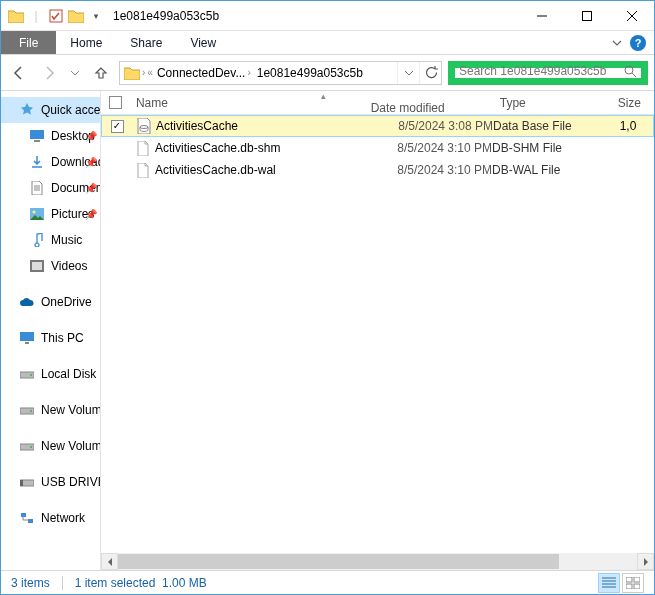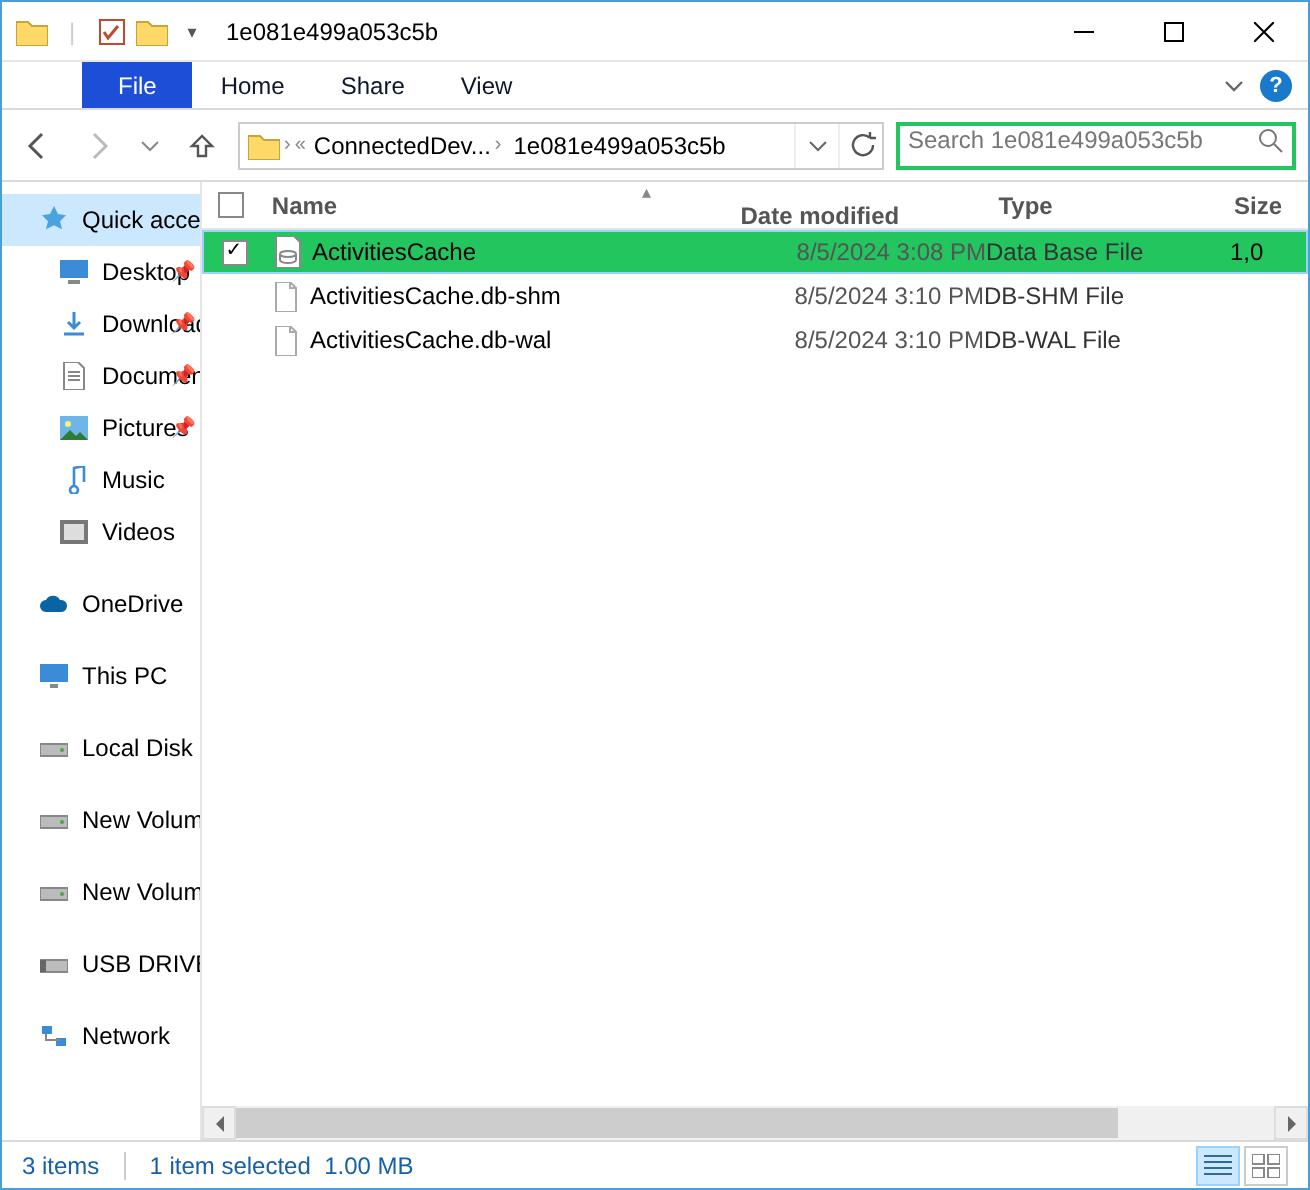--- a/index.html
+++ b/index.html
@@ -35,25 +35,25 @@
 
   
   .ribbon {
     height: 24px;
     background: #fff;
     display: flex;
     align-items: stretch;
     border-bottom: 1px solid #d9d9d9;
   }
   .ribbon .filetab {
-    background: #1d4ed8;
+    background: #737373;
     color: #fff;
     padding: 4px 18px;
     font-size: 12px;
-    display:flex; align-items:center;margin-left:40px;
+    display:flex; align-items:center;
   }
   .ribbon .tab {
     padding: 4px 14px;
     font-size: 12px;
     color: #0f172a;
     display:flex; align-items:center;
   }
   .ribbon .rightside { margin-left:auto; display:flex; align-items:center; padding-right:8px; gap:8px; }
   .chevron-down { width:10px; height:10px; }
   .help-icon { width:16px; height:16px; background:#1979ca; border-radius:50%; color:#fff; font-size:11px; display:flex; align-items:center; justify-content:center; font-weight:bold; }
@@ -80,23 +80,23 @@
     gap: 2px;
     overflow: hidden;
     min-width: 0;
   }
   .addrbar .crumb { display:flex; align-items:center; gap:2px; white-space:nowrap; padding: 0 2px; text-align: right;}
   .addr-right { margin-left:auto; display:flex; align-items:center; }
   .addr-right .btn { width:22px; height:22px; display:flex; align-items:center; justify-content:center; border-left:1px solid #eee; }
   .searchbox {
     width: 200px;
     height: 24px;
-    border: 2px solid #22c55e;
-    display: flex;
-    align-items: flex-start;
+    border: 7px solid #22c55e;
+    display: flex;
+    align-items: flex-end;
     padding: 0 4px;
     color:#777;
   }
   .searchbox .placeholder { flex:1; font-size:12px; overflow:hidden; text-overflow:ellipsis; white-space:nowrap; }
 
   
   .main {
     flex: 1;
     display: flex;
     min-height: 0;
@@ -133,43 +133,43 @@
     display: flex;
     height: 24px;
     align-items: center;
     border-bottom: 1px solid #e5e5e5;
     color: #555;
     font-size: 12px;
     position:relative;
   }
   .colheaders .sort-arrow { position:absolute; left:220px; top:0; color:#888; font-size:9px; }
   .ch-check { width: 30px; display:flex; justify-content:center; }
-  .ch { padding-left: 6px; border-right: 1px solid transparent; font-weight: bold; }
+  .ch { padding-left: 6px; border-right: 1px solid transparent; }
   .ch-name { width: 243px; }
   .ch-date { width: 118px; margin-top: 10px; }
   .ch-type { width: 122px; margin-left: 15px; }
   .ch-size { flex:1; text-align:right; padding-right:12px; }
 
   .checkbox { width:13px; height:13px; border:1px solid #888; background:#fff; display:inline-flex; align-items:center; justify-content:center; }
   .checkbox.checked::after { content:"✓"; font-size:10px; color:#000; line-height:1; }
 
   .filelist { flex:1; overflow:hidden; }
   .row {
     display:flex;
     height: 22px;
     align-items:center;
     font-size: 12px;
     white-space: nowrap;
   }
-  .row.sel { background:#22c55e; border:1px solid #99d1ff; height:22px; }
+  .row.sel { background:#fef9c3; border:1px solid #99d1ff; height:22px; }
   .row .c-check { width:30px; display:flex; justify-content:center; }
   .row .c-name { width:243px; display:flex; align-items:center; gap:4px; padding-left:4px; }
   .row .c-date { width:118px; color:#555;text-align:right; }
   .row .c-type { width:122px; color:#333; }
-  .row .c-size { flex:1; text-align:left; padding-right:12px; }
+  .row .c-size { flex:1; text-align:center; padding-right:12px; }
   .file-icon { width:16px; height:16px; display:flex; align-items:center; justify-content:center; }
 
   .hscroll {
     height: 17px;
     background:#f0f0f0;
     display:flex;
     align-items:center;
   }
   .hscroll .btn { width:17px; height:17px; display:flex; align-items:center; justify-content:center; color:#666; background:#f0f0f0; border:1px solid #ddd; }
   .hscroll .track { flex:1; height:17px; background:#f0f0f0; position:relative; }

